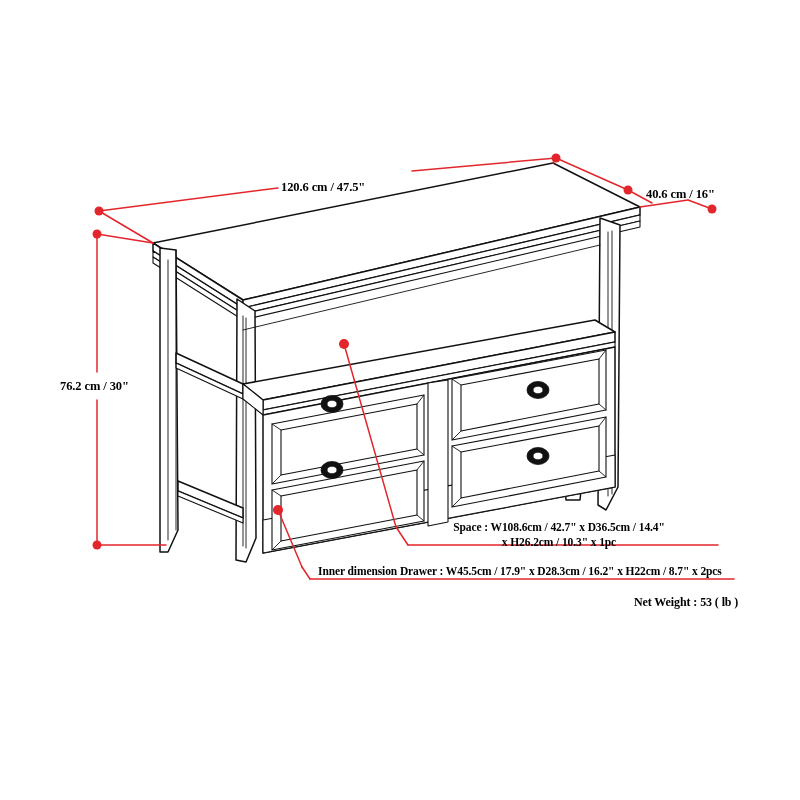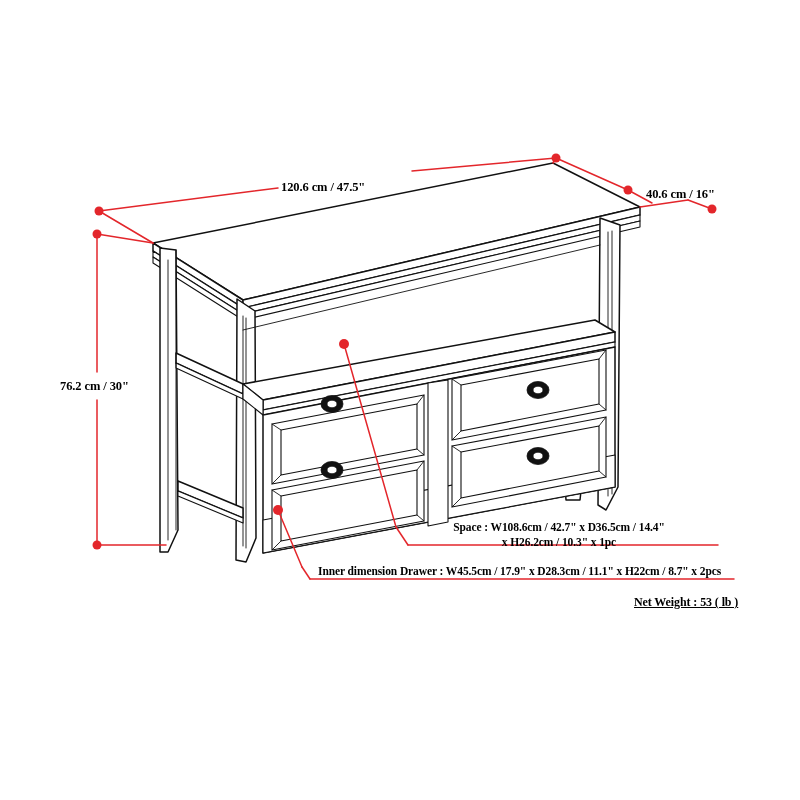--- a/index.html
+++ b/index.html
@@ -58,21 +58,20 @@
   }
   #label-drawer {
     left: 318px;
     top: 565px;
     font-size: 11.5px;
   }
   #label-weight {
     left: 634px;
     top: 595px;
     font-size: 12px;
-    text-decoration: underline;
   }
 </style>
 </head>
 <body>
 
 <div id="page">
 
   <svg id="drawing" viewBox="0 0 800 800">
     <defs>
       <style>
@@ -261,17 +260,17 @@
 
   <div class="dim-label" id="label-depth">40.6 cm / 16"</div>
 
   <div class="dim-label" id="label-height">76.2 cm / 30"</div>
 
   <div class="dim-label" id="label-space">
     <span>Space : W108.6cm / 42.7" x D36.5cm / 14.4"</span>
     <span class="line2">x H26.2cm / 10.3" x 1pc</span>
   </div>
 
-  <div class="dim-label" id="label-drawer">Inner dimension Drawer : W45.5cm / 17.9" x D28.3cm / 11.1" x H22cm / 8.7" x 2pcs</div>
+  <div class="dim-label" id="label-drawer">Inner dimension Drawer : W45.5cm / 17.9" x D28.3cm / 16.2" x H22cm / 8.7" x 2pcs</div>
 
   <div class="dim-label" id="label-weight">Net Weight :  53 ( lb )</div>
 
 </div>
 
 </body></html>

